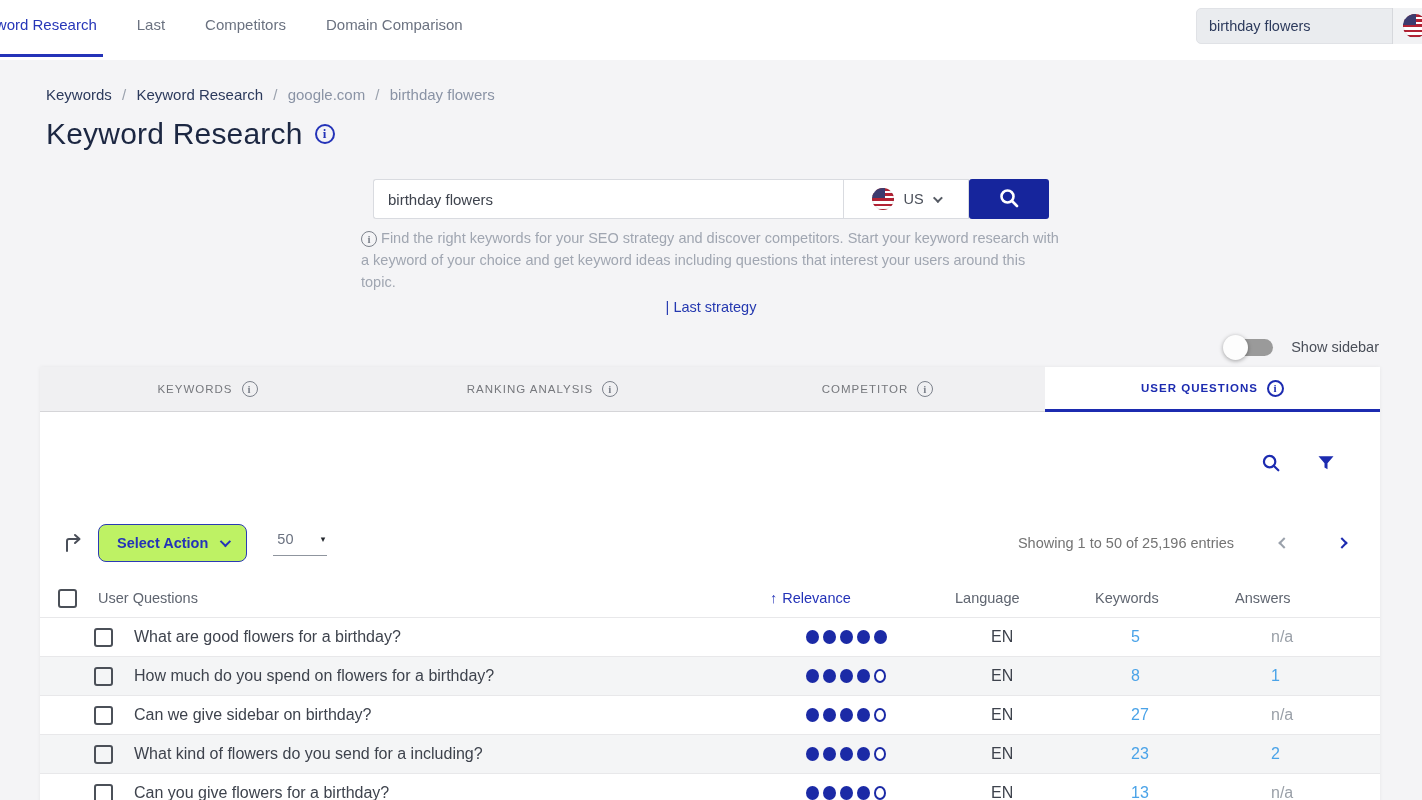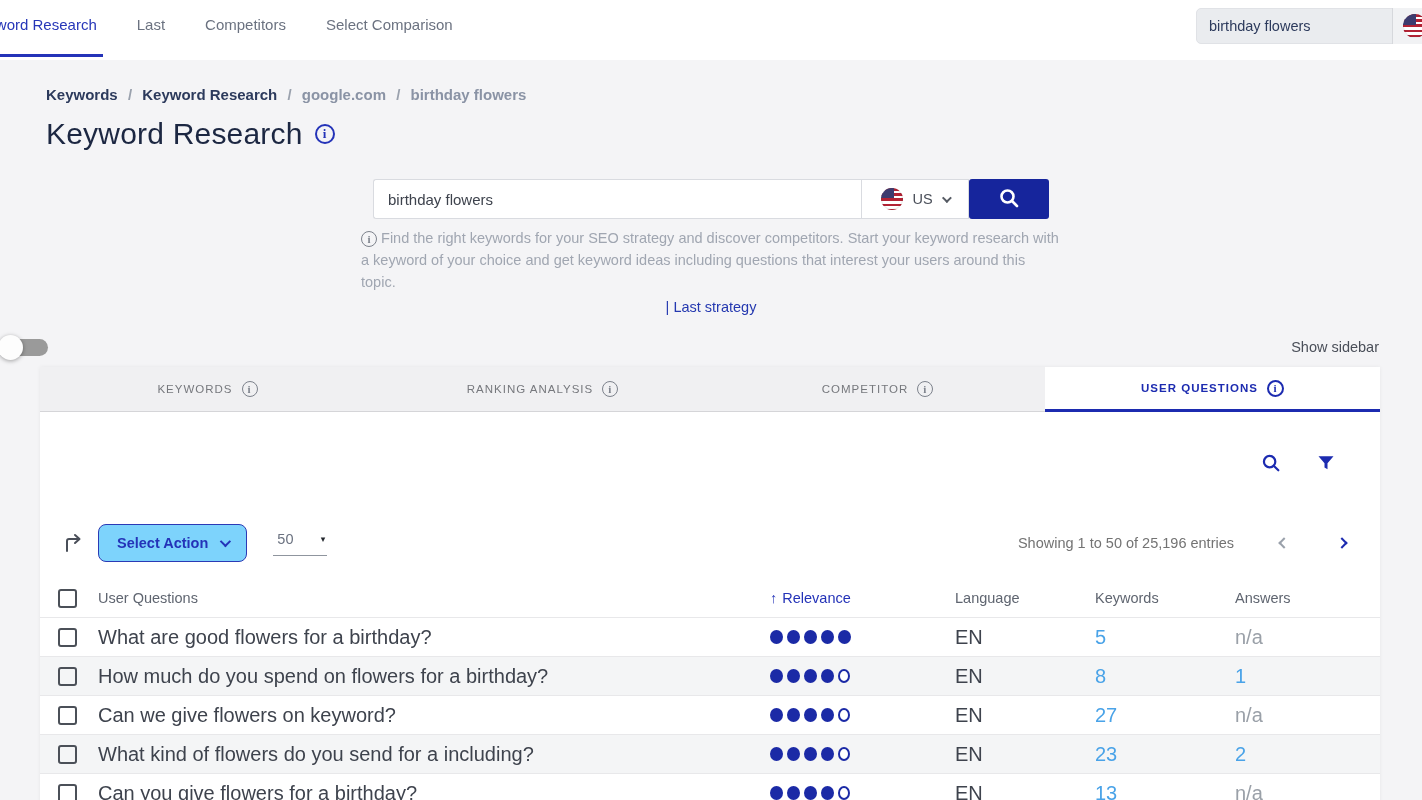--- a/index.html
+++ b/index.html
@@ -19,103 +19,103 @@
   .nav-search .divider { width:1px; height:36px; background:#d6d8dc; }
   .nav-search .flag-seg { width:44px; height:36px; background:#f1f2f4; border-radius:0 5px 5px 0;
      display:flex; align-items:center; justify-content:center; }
 
   .usflag { width:24px; height:24px; border-radius:50%; position:relative; overflow:hidden; flex:0 0 auto;
      background:repeating-linear-gradient(#b22234 0 2.6px, #ffffff 2.6px 5.2px); box-shadow:0 0 0 1px rgba(0,0,0,.08) inset; }
   .usflag::before { content:""; position:absolute; top:0; left:0; width:55%; height:46%; background:#3c3b6e; }
   .usflag.small { width:22px; height:22px; }
 
   
-  .crumbs { margin:26px 0 0 46px; font-size:15px;font-weight:bold; }
+  .crumbs { margin:26px 0 0 46px; font-size:15px; }
   .crumb { color:#2c3a5c; }
   .crumb.muted { color:#8a93a5; }
   .crumb-sep { color:#9aa1ad; margin:0 6px; }
   .page-title-row { margin:14px 0 0 46px; display:flex; align-items:center; gap:12px; }
   .page-title { font-size:30px; font-weight:500; color:#1c2742; letter-spacing:.2px; }
   .info-circle { display:inline-flex; align-items:center; justify-content:center; border-radius:50%;
      font-weight:bold; font-family:"Liberation Serif", serif; }
   .info-circle.blue { width:20px; height:20px; border:2px solid #2433b8; color:#2433b8; font-size:13px; }
   .info-circle.gray { width:16px; height:16px; border:1.5px solid #7d828c; color:#7d828c; font-size:11px; }
   .info-circle.tabblue { width:17px; height:17px; border:2px solid #1c2bb0; color:#1c2bb0; font-size:11px; }
 
   
   .search-wrap { width:1340px; margin:28px auto 0 auto; }
   .search-row { display:flex; width:676px; margin:0 auto; height:40px; }
   .kw-input { flex:1; border:1px solid #d9dbe0; border-right:0; border-radius:3px 0 0 3px; background:#fff;
      padding:0 14px; font-size:15px; color:#3e434d; outline:none; font-family:"Liberation Sans", sans-serif; }
-  .country-box { width:108px; background:#fff; border:1px solid #d9dbe0; display:flex; align-items:center;
+  .country-box { width:126px; background:#fff; border:1px solid #d9dbe0; display:flex; align-items:center;
      justify-content:center; gap:9px; font-size:14.5px; color:#4a4f59; cursor:pointer; }
   .search-btn { width:80px; border:0; background:#16259c; border-radius:3px; cursor:pointer;
      display:flex; align-items:center; justify-content:center; }
   .chev { display:inline-block; width:7px; height:7px; border-right:2px solid #565b64; border-bottom:2px solid #565b64; }
   .chev.down { transform:rotate(45deg) translateY(-2px); }
   .chev.right { border-color:#1c2bb0; transform:rotate(-45deg); border-width:2.5px; width:8px; height:8px; }
   .chev.left  { border-color:#9aa1ab; transform:rotate(135deg); border-width:2.5px; width:8px; height:8px; }
 
   .help-text { width:700px; margin:8px auto 0 auto; text-align:left; font-size:14.5px; line-height:22px; color:#a0a6b1; }
   .last-analyses { display:block; text-align:center; margin-top:6px; font-size:14.5px; color:#2438b0;
      text-decoration:none; font-weight:500; }
 
-  .toggle-row { display:flex; justify-content:space-between; align-items:center; gap:18px; margin:20px 43px 0 0; height:24px; }
+  .toggle-row { display:flex; justify-content:flex-end; align-items:center; gap:18px; margin:20px 43px 0 0; height:24px; }
   .toggle { position:relative; width:48px; height:17px; background:#9a9a9a; border-radius:9px; cursor:pointer; }
   .toggle .knob { position:absolute; left:-2px; top:-4px; width:25px; height:25px; border-radius:50%;
      background:#fdfdfd; box-shadow:0 1px 4px rgba(0,0,0,.35); }
   .toggle-label { font-size:14.5px; color:#4a4f59; }
 
   
   .panel { margin:8px 42px 0 40px; background:#fff; box-shadow:0 0 4px rgba(0,0,0,.06); height:455px; overflow:hidden; }
   .tabs { display:flex; height:45px; }
   .tab { flex:1; display:flex; align-items:center; justify-content:center; gap:9px; background:#f0f0f2;
      border-bottom:1px solid #d5d5d8; cursor:pointer; font-size:11.5px; letter-spacing:1px; color:#76787d; font-weight:500; }
   .tab.active { background:#fff; border-bottom:3px solid #1c2bb0; color:#1c2bb0; font-weight:bold; }
 
   .tools-row { display:flex; justify-content:flex-end; align-items:center; gap:34px; margin-top:38px; height:26px; padding-right:44px; }
   .icon-btn { cursor:pointer; display:inline-flex; }
 
   .toolbar { display:flex; align-items:center; margin-top:46px; height:42px; padding:0 30px 0 22px; }
   .export-btn { cursor:pointer; display:inline-flex; margin-right:12px; }
   .select-action { display:flex; align-items:center; gap:12px; border:1.5px solid #2b3ab5; border-radius:8px;
-     background:#7dd3fc; color:#2433b8; font-weight:bold; font-size:14.5px; padding:0 18px; height:38px; cursor:pointer;
+     background:#bef264; color:#2433b8; font-weight:bold; font-size:14.5px; padding:0 18px; height:38px; cursor:pointer;
      font-family:"Liberation Sans", sans-serif; }
   .select-action .chev.down { border-color:#2433b8; border-width:2.5px; width:8px; height:8px; }
   .page-size { margin-left:26px; width:54px; border-bottom:1px solid #8f959e; display:flex; justify-content:space-between;
      align-items:center; padding:0 2px 8px 4px; cursor:pointer; }
   .page-size .num { font-size:14.5px; color:#6b7280; }
   .page-size .caret { font-size:9px; color:#24282f; }
   .toolbar-right { margin-left:auto; display:flex; align-items:center; gap:42px; }
   .showing { font-size:14.5px; color:#737373; }
   .pager { cursor:pointer; display:inline-flex; padding:4px; }
 
   
   .thead, .trow { display:grid; grid-template-columns:58px 672px 185px 140px 140px 1fr; align-items:center; }
   .thead { height:38px; margin-top:15px; font-size:14.5px; color:#5f6570; }
-  .trow { height:39px; font-size:20px; color:#3e434d; border-top:1px solid #e8e8ea; }
+  .trow { height:39px; font-size:16px; color:#3e434d; border-top:1px solid #e8e8ea;padding-left:36px; }
   .trow:nth-child(even) { background:#f4f5f6; }
   .c-check { padding-left:18px; display:flex; align-items:center; }
   .checkbox { width:19px; height:19px; border:2px solid #4b5058; border-radius:3px; background:transparent; cursor:pointer; display:inline-block; }
   .rel-header { color:#2433b8; font-weight:500; display:flex; align-items:center; gap:5px; }
   .dots { display:flex; gap:4px; align-items:center; }
   .dot { width:13px; height:14px; border-radius:50%; background:#1b2aa6; }
   .dot.outline { background:#fff; border:2.5px solid #1b2aa6; width:12px; height:14px; }
   .bluelink { color:#4aa3e8; text-decoration:none; cursor:pointer; }
   .muted-val { color:#9aa0a8; }
 </style>
 </head>
 <body>
 
 <div class="topnav">
   <div class="nav-items">
     <div class="nav-item active">Keyword Research</div>
     <div class="nav-item">Last</div>
     <div class="nav-item">Competitors</div>
-    <div class="nav-item">Select Comparison</div>
+    <div class="nav-item">Domain Comparison</div>
   </div>
   <div class="nav-search">
     <input type="text" value="birthday flowers" style="">
     <div class="divider"></div>
     <div class="flag-seg">
       <span class="usflag"></span>
     </div>
   </div>
 </div>
 
@@ -272,21 +272,21 @@
         </div>
     <div class="c-lang">EN</div>
     <div class="c-kw"><a class="bluelink">8</a></div>
     <div class="c-ans bluelink">1</div>
   </div>
 
   <div class="trow">
     <div class="c-check">
           <span class="checkbox"></span>
         </div>
-    <div class="c-q">Can we give flowers on keyword?</div>
+    <div class="c-q">Can we give sidebar on birthday?</div>
     <div class="dots">
           <span class="dot"></span>
           <span class="dot"></span>
           <span class="dot"></span>
           <span class="dot"></span>
           <span class="dot outline"></span>
         </div>
     <div class="c-lang">EN</div>
     <div class="c-kw"><a class="bluelink">27</a></div>
     <div class="c-ans muted-val">n/a</div>

